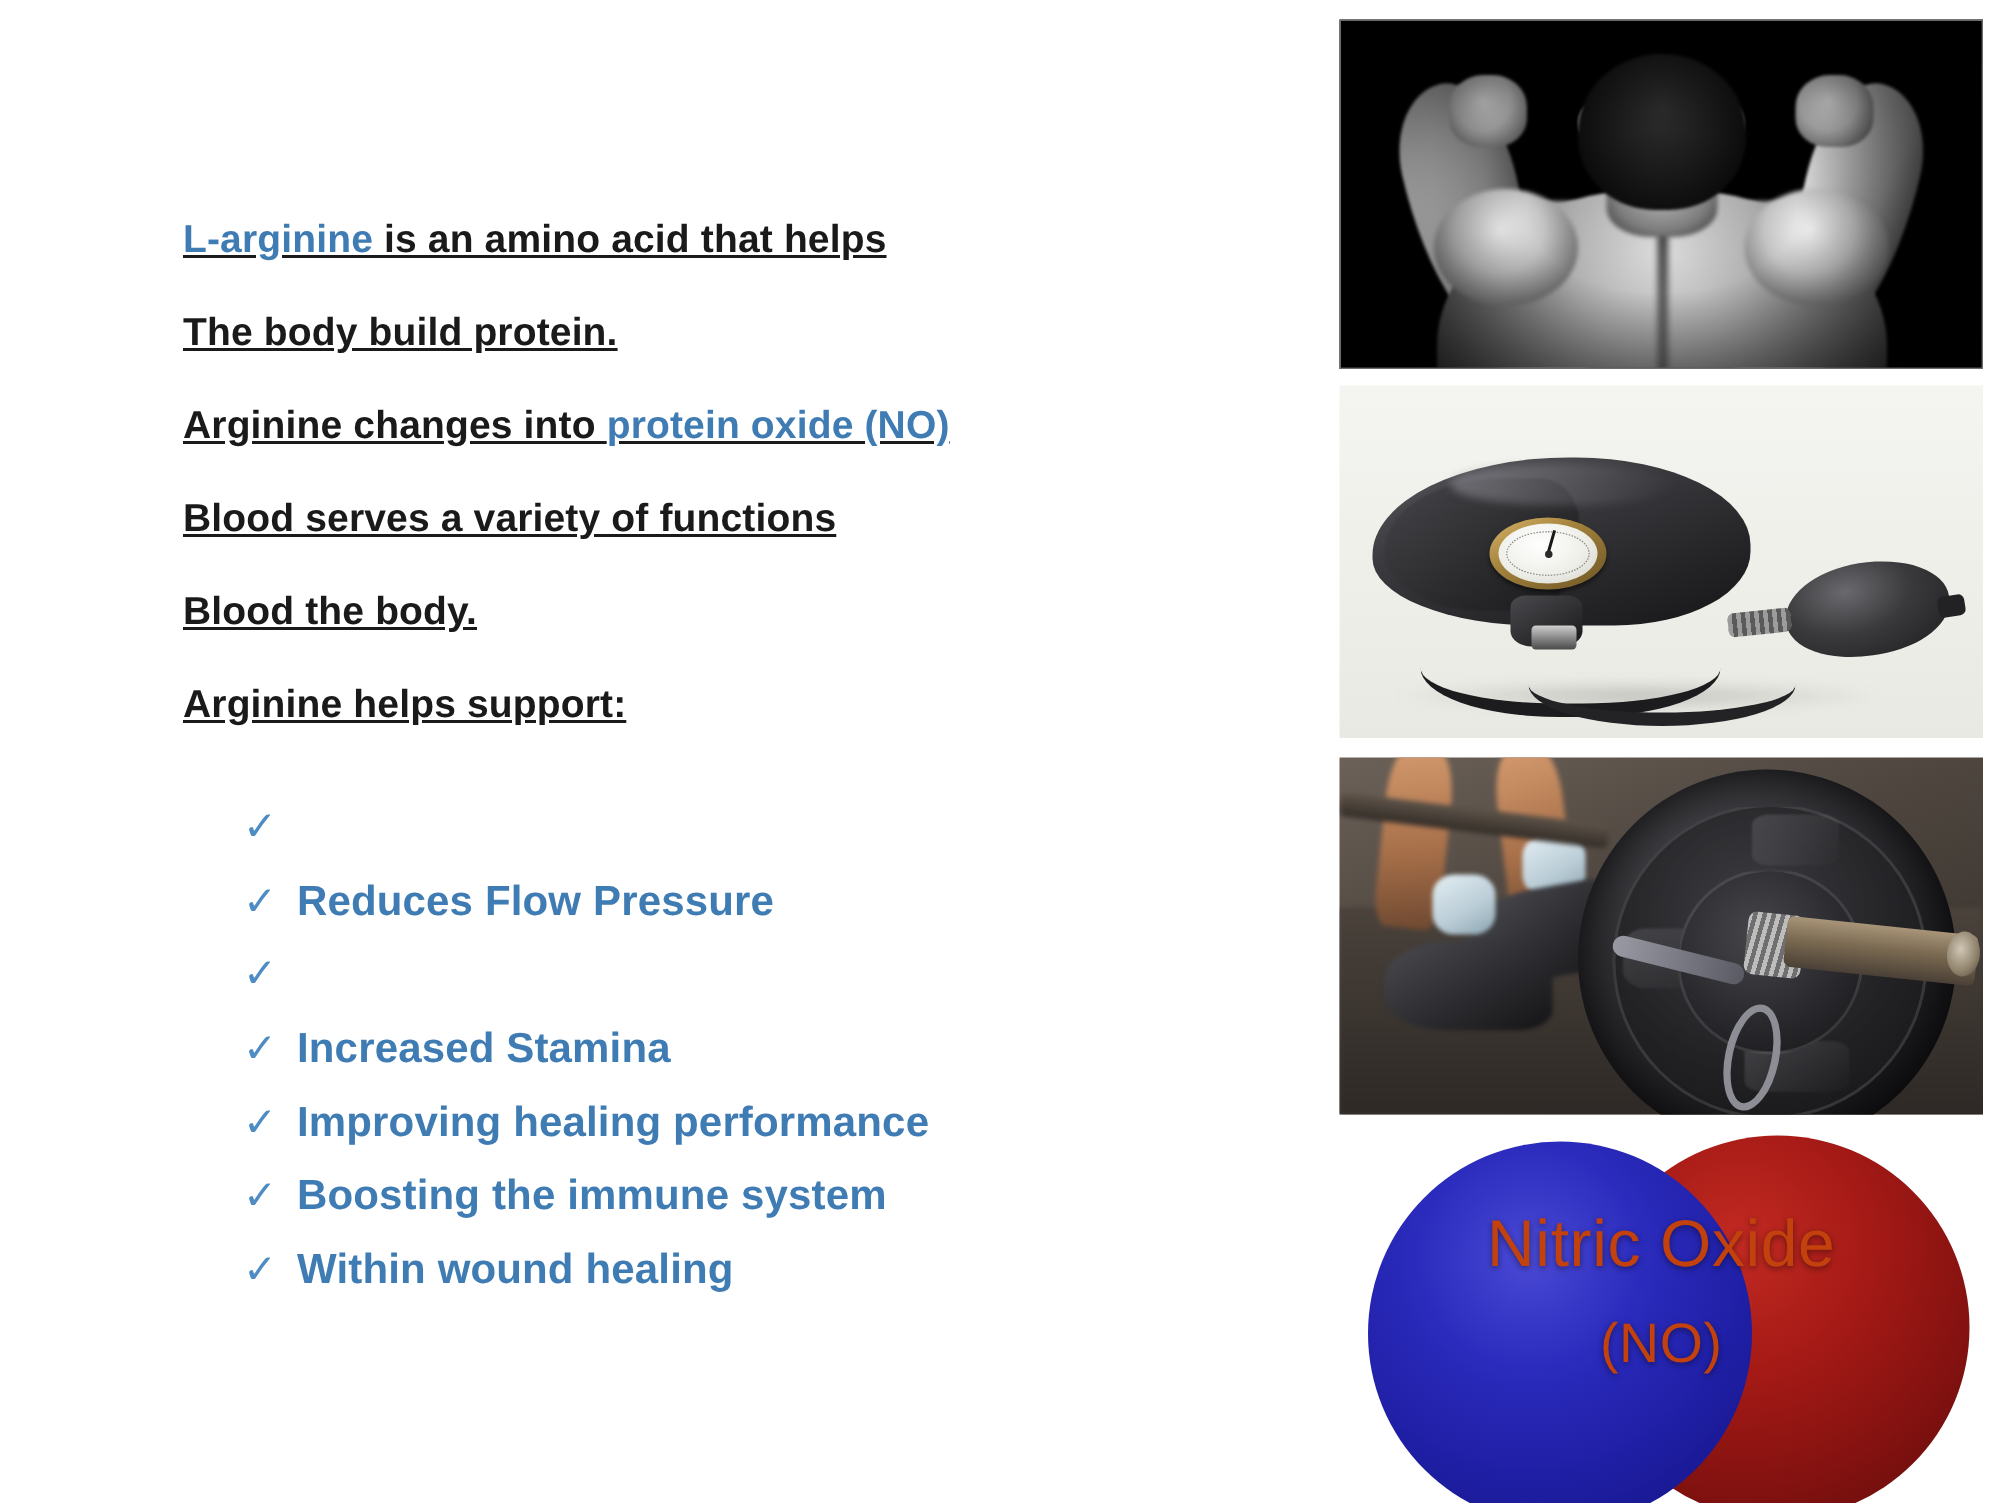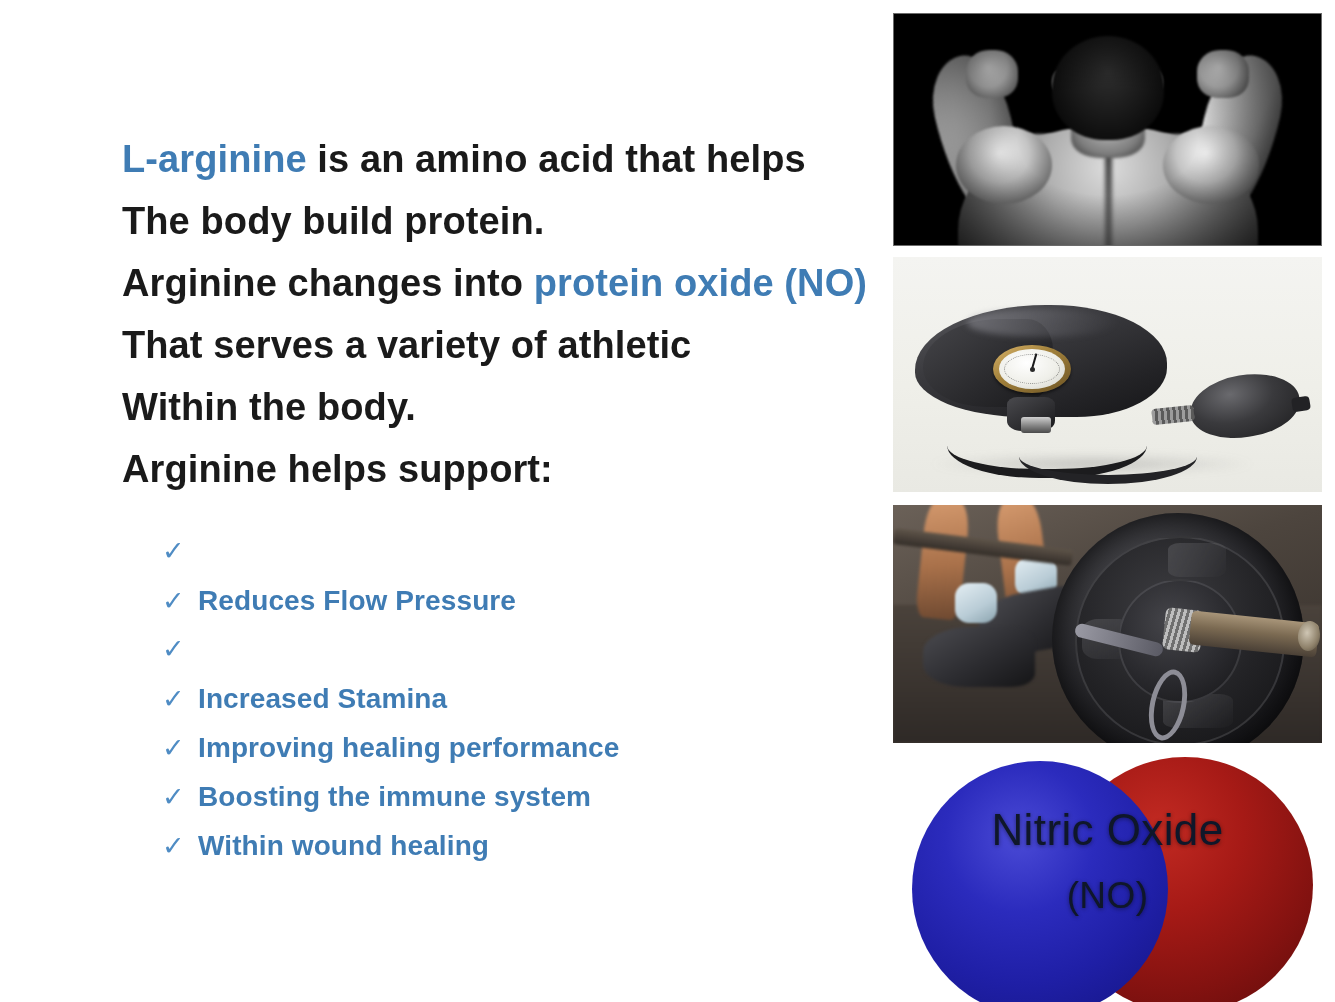--- a/index.html
+++ b/index.html
@@ -17,27 +17,28 @@
 
   
   #text-column {
     position: absolute;
     left: 122px;
     top: 128px;
     width: 740px;
   }
 
   .para-line {
-    font-size: 38px;
+    font-size: 26px;
     font-weight: bold;
     color: #1a1a1a;
     line-height: 62px;
     height: 62px;
     white-space: nowrap;
     letter-spacing: 0.1px;
+    text-decoration: underline;
   }
   .para-line .accent {
     color: #3f7cb4;
   }
 
   
   #benefit-list {
     position: absolute;
     left: 162px;
     top: 527px;
@@ -360,21 +361,21 @@
     background: radial-gradient(circle at 42% 30%, #4a4ad6 0%, #2b2bbd 32%, #1f1fa6 62%, #131380 100%);
   }
   .no-sphere-red {
     position:absolute; right: 9px; top: 4px; width: 256px; height: 256px;
     border-radius: 50%;
     background: radial-gradient(circle at 40% 28%, #c22a22 0%, #a61a16 35%, #831210 68%, #5d0b0a 100%);
   }
   .no-text {
     position:absolute; left: 0; right: 0; top: 44px;
     text-align: center;
-    color: #0f172a;
+    color: #c2410c;
     font-size: 44px;
     font-weight: normal;
     line-height: 66px;
     letter-spacing: 0.4px;
     text-shadow: 0 1px 4px rgba(0,0,0,.45);
   }
   .no-text-line2 { font-size: 37px; }
 </style>
 </head>
 <body>
@@ -387,25 +388,25 @@
 
   <div class="para-line">
     <span>The body build protein.</span>
   </div>
 
   <div class="para-line">
     <span>Arginine changes into </span><span class="accent">protein oxide (NO)</span>
   </div>
 
   <div class="para-line">
-    <span>That serves a variety of athletic</span>
+    <span>Blood serves a variety of functions</span>
   </div>
 
   <div class="para-line">
-    <span>Within the body.</span>
+    <span>Blood the body.</span>
   </div>
 
   <div class="para-line">
     <span>Arginine helps support:</span>
   </div>
 
 </div>
 
 <div id="benefit-list">
 

